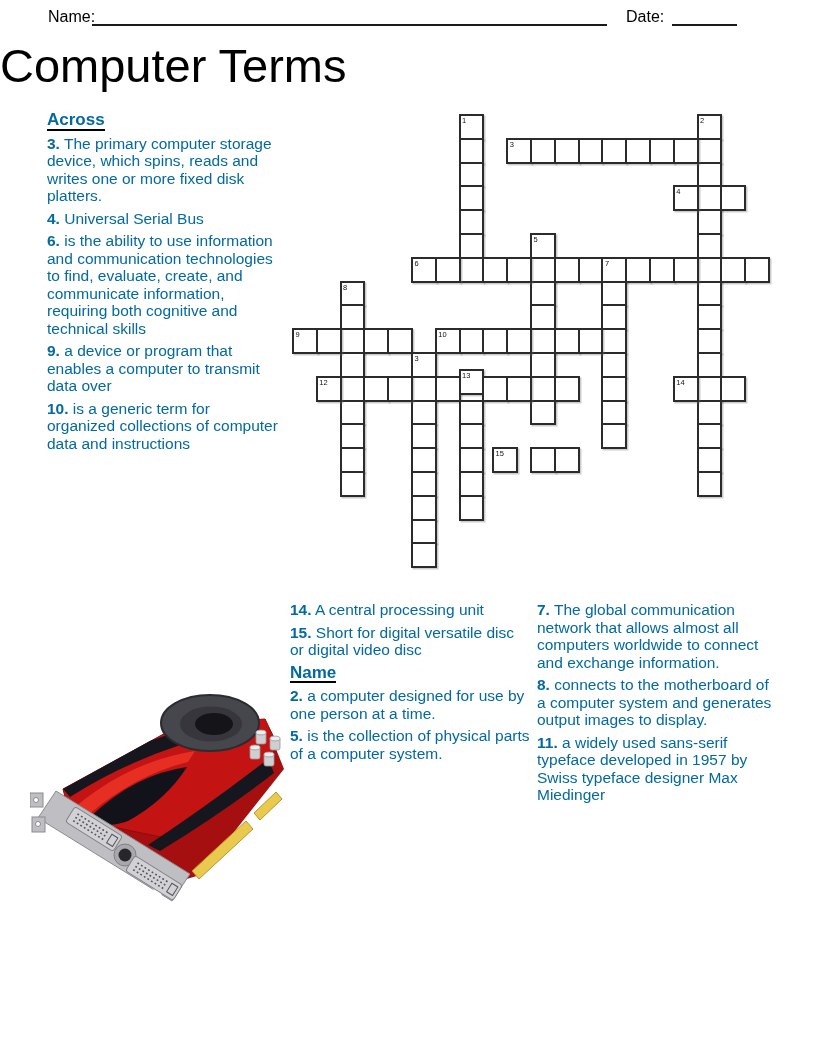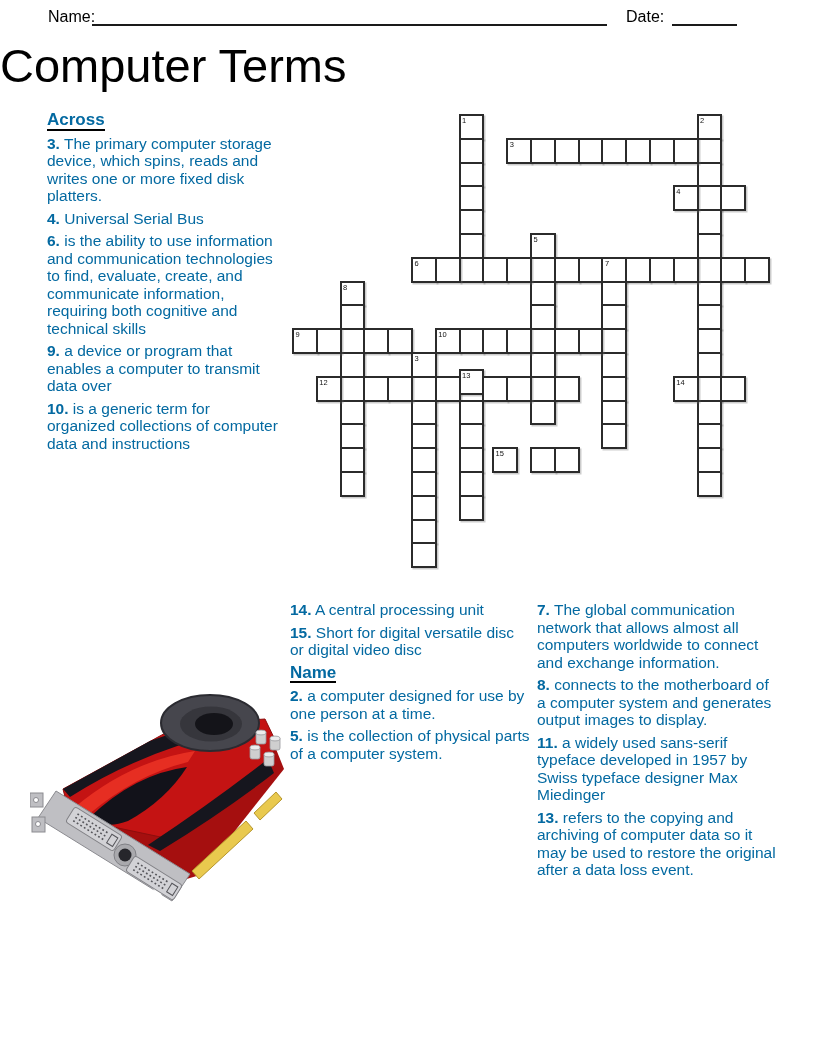--- a/index.html
+++ b/index.html
@@ -210,21 +210,20 @@
         <div class="clue"><b>2.</b> a computer designed for use by one person at a time.</div>
         <div class="clue"><b>5.</b> is the collection of physical parts of a computer system.</div>
       </div>
   </div>
 
   <div id="col-right" class="clue-col">
     <div id="down-clues-right">
         <div class="clue"><b>7.</b> The global communication network that allows almost all computers worldwide to connect and exchange information.</div>
         <div class="clue"><b>8.</b> connects to the motherboard of a computer system and generates output images to display.</div>
         <div class="clue"><b>11.</b> a widely used sans-serif typeface developed in 1957 by Swiss typeface designer Max Miedinger</div>
-        <div class="clue"><b>13.</b> refers to the copying and archiving of computer data so it may be used to restore the original after a data loss event.</div>
       </div>
   </div>
 
   <svg id="gpu" viewBox="0 0 260 265" aria-hidden="true">
 
     <polygon points="40,152 246,100 254,120 170,226 150,232 52,168" fill="#a50f0f"></polygon>
 
     <polygon points="162,222 216,172 223,180 169,230" fill="#e9c94e" stroke="#b6962c" stroke-width="1"></polygon>
     <polygon points="224,164 246,143 252,150 230,171" fill="#e9c94e" stroke="#b6962c" stroke-width="1"></polygon>
 

